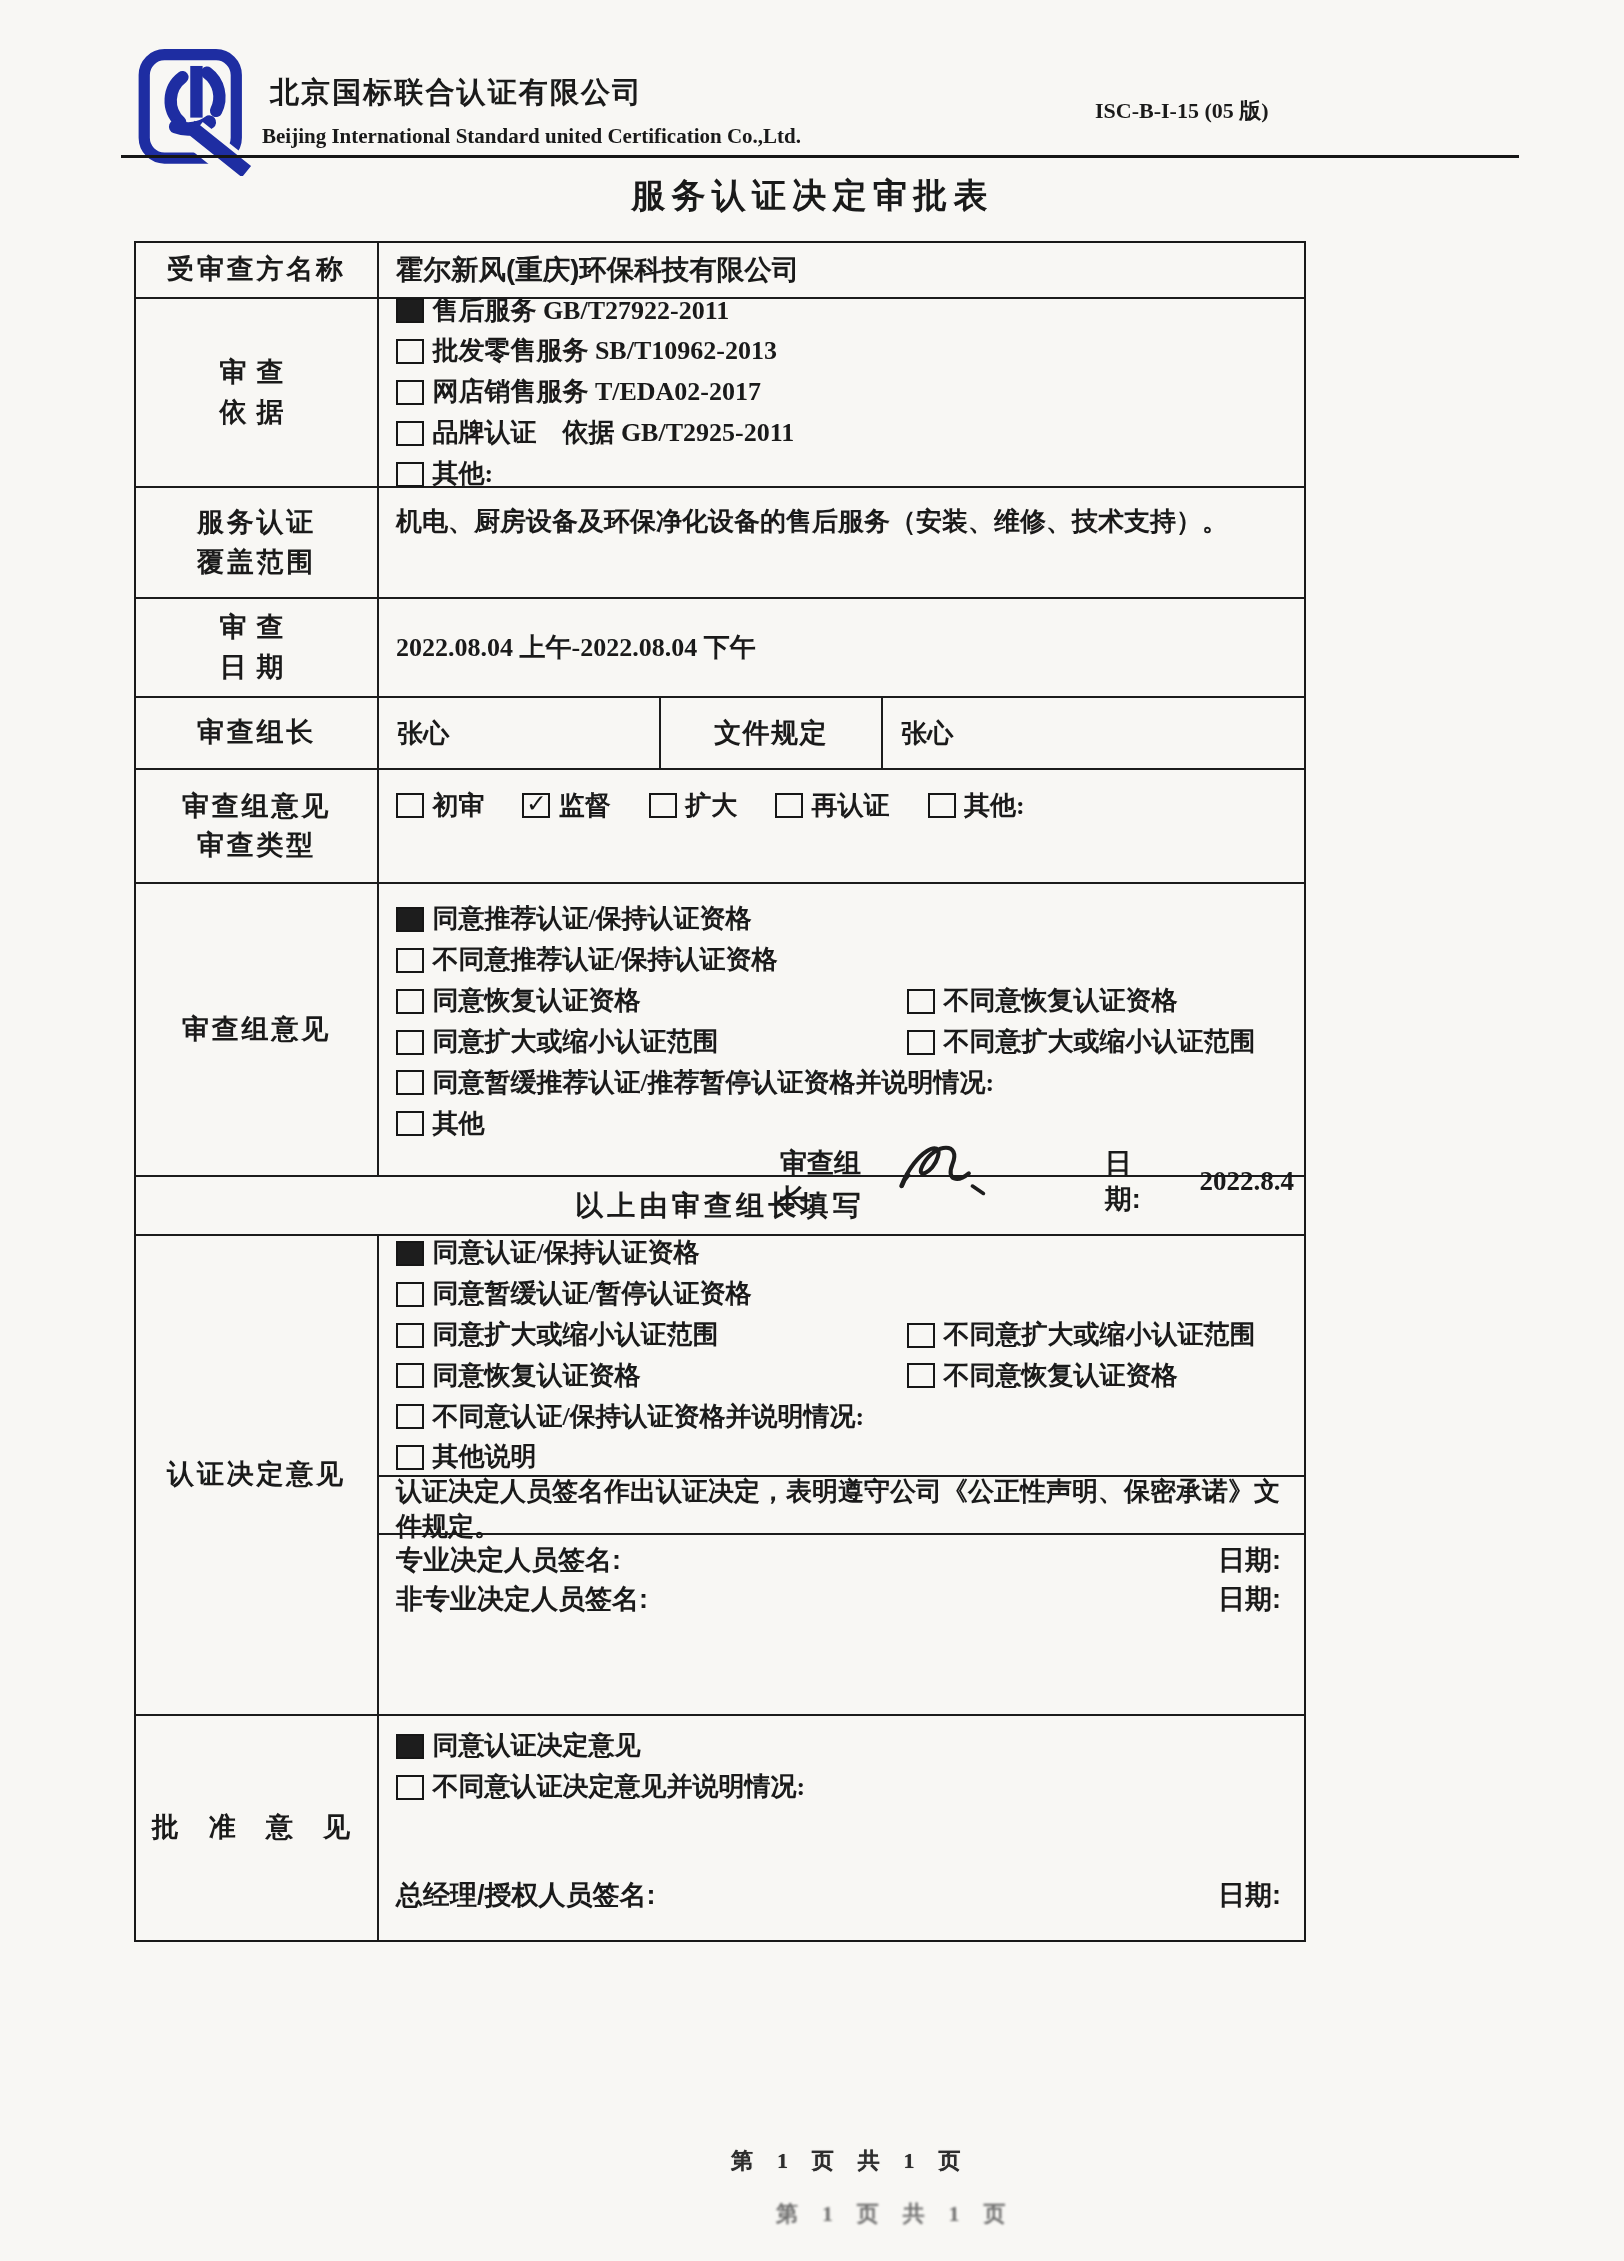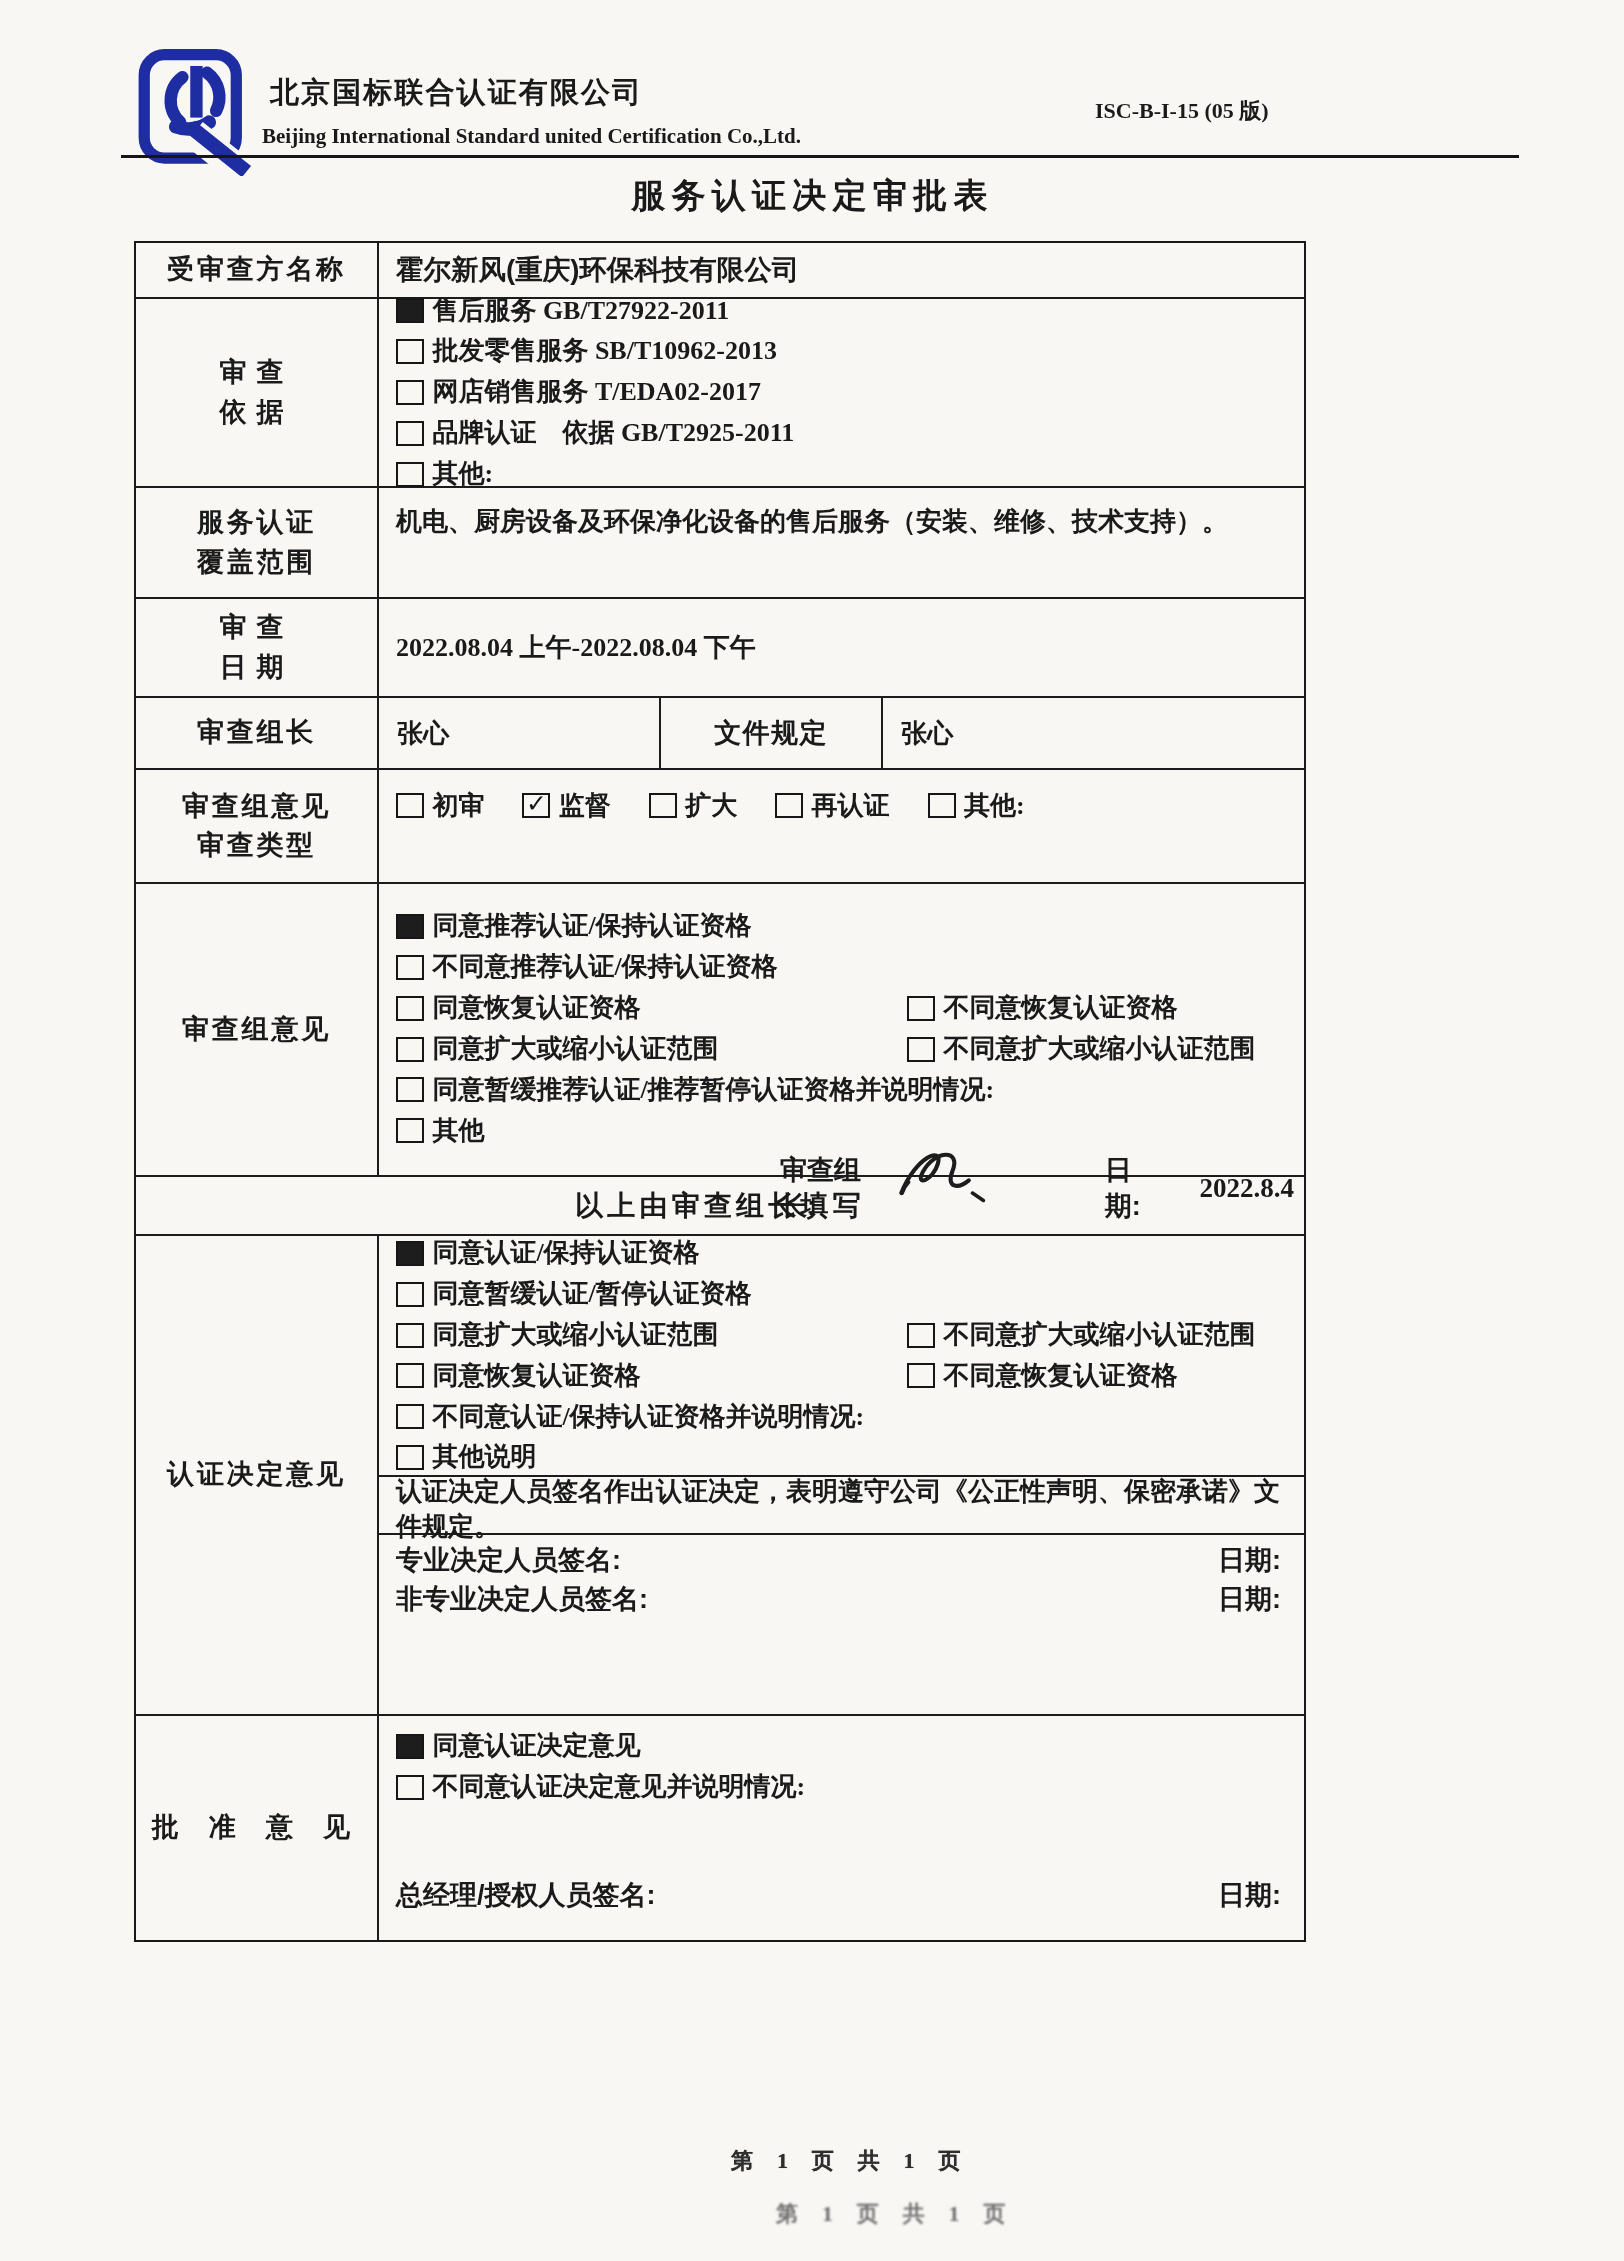--- a/index.html
+++ b/index.html
@@ -236,21 +236,21 @@
           <span class="opt">
             <span class="cbx"></span>
             <span>其他:</span>
           </span>
         </div>
       </div>
     </div>
 
     <div class="row h416">
       <div class="lbl">审查组意见</div>
-      <div class="cnt" style="justify-content:flex-start; padding-top:22px;">
+      <div class="cnt" style="justify-content:flex-start; padding-top:15px;">
         <div class="ln">
           <span class="cbx solid"></span>
           <span>同意推荐认证/保持认证资格</span>
         </div>
         <div class="ln">
           <span class="cbx"></span>
           <span>不同意推荐认证/保持认证资格</span>
         </div>
         <div class="ln">
           <span class="cbx"></span>

